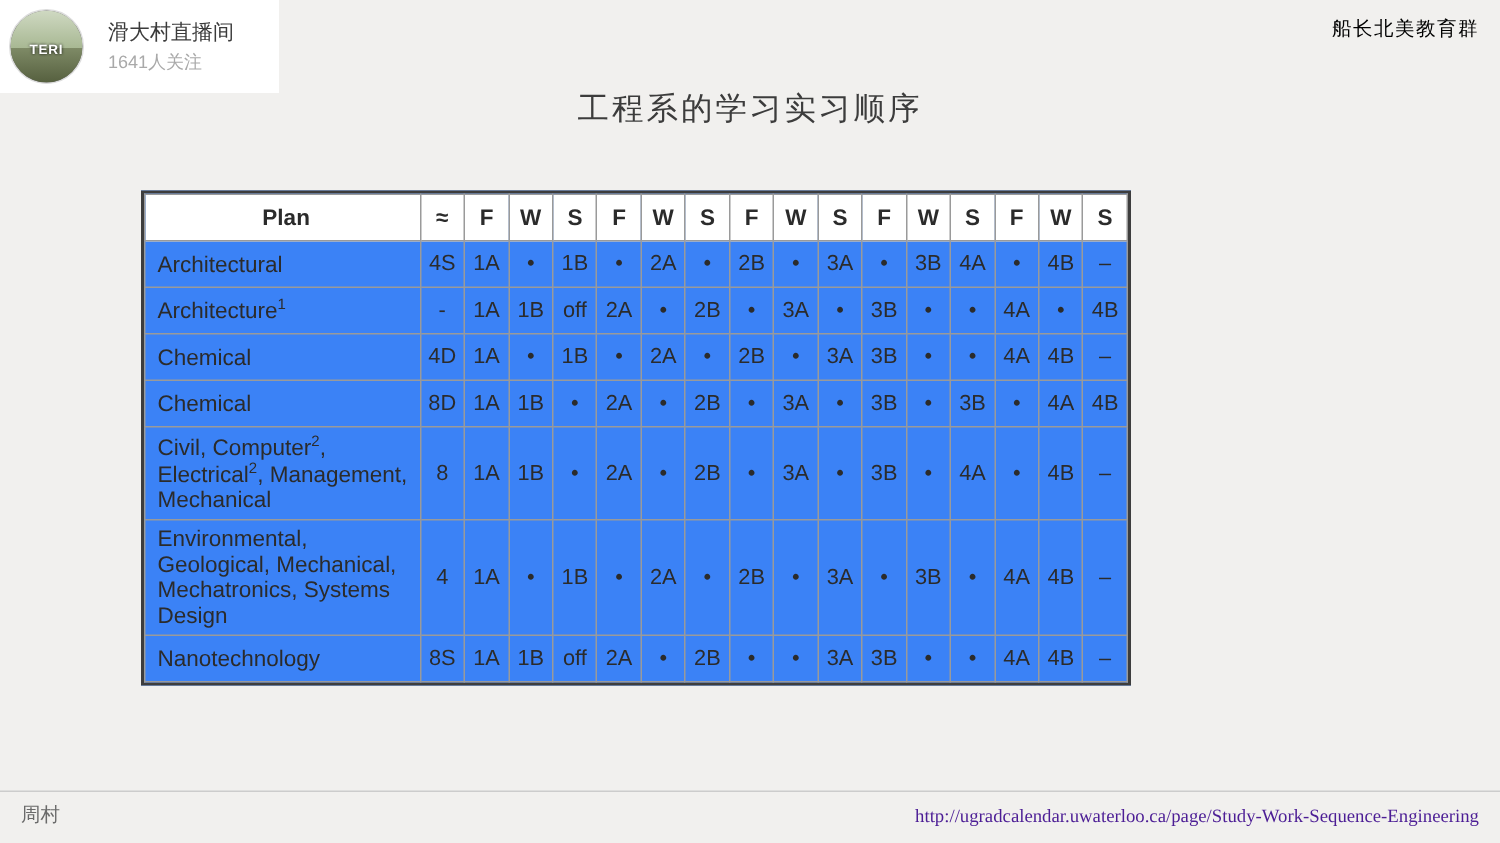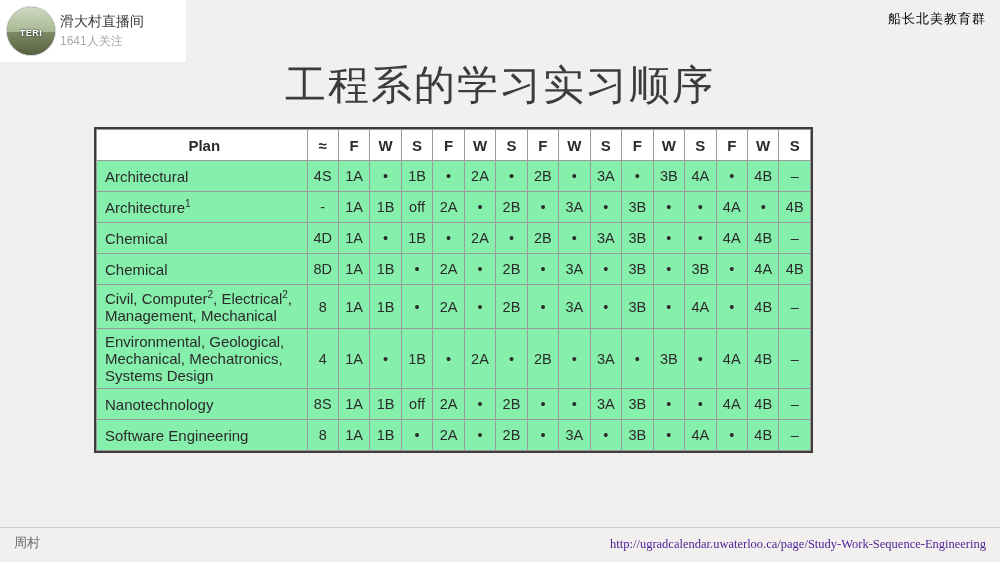--- a/index.html
+++ b/index.html
@@ -55,21 +55,21 @@
     left: 50%;
     top: 54%;
     transform: translate(-50%, -50%);
     color: #fff;
     font-size: 9px;
     font-weight: bold;
     letter-spacing: 0.5px;
     text-shadow: 0 0 2px #000;
   }
   .streamer-text {
-    margin-left: 4px;
+    margin-left: 16px;
     line-height: 1.25;
   }
   .streamer-name {
     font-size: 14px;
     color: #3b3b3b;
   }
   .streamer-followers {
     font-size: 12px;
     color: #a9a9a9;
     margin-top: 3px;
@@ -86,33 +86,33 @@
     letter-spacing: 1px;
   }
 
   
   .slide-title {
     position: absolute;
     left: 0;
     right: 0;
     top: 58px;
     text-align: center;
-    font-size: 41px;
+    font-size: 21px;
     color: #3c3c3c;
     font-family: "Liberation Serif", serif;
     letter-spacing: 2px;
   }
 
   
   .table-wrap {
     position: absolute;
     left: 94px;
     top: 127px;
-    width: 719px;
-    background: #86efac;
+    width: 660px;
+    background: #3b82f6;
     border: 2px solid #3d3d3d;
     box-sizing: border-box;
   }
   table.plan-table {
     border-collapse: collapse;
     width: 100%;
     font-family: "Liberation Sans", sans-serif;
   }
   table.plan-table th,
   table.plan-table td {
@@ -342,38 +342,19 @@
           <td class="seq">•</td>
           <td class="seq">•</td>
           <td class="seq">3A</td>
           <td class="seq">3B</td>
           <td class="seq">•</td>
           <td class="seq">•</td>
           <td class="seq">4A</td>
           <td class="seq">4B</td>
           <td class="seq">–</td>
         </tr>
-        <tr>
-          <td class="plan-name">Software Engineering</td>
-          <td class="term">8</td>
-          <td class="seq">1A</td>
-          <td class="seq">1B</td>
-          <td class="seq">•</td>
-          <td class="seq">2A</td>
-          <td class="seq">•</td>
-          <td class="seq">2B</td>
-          <td class="seq">•</td>
-          <td class="seq">3A</td>
-          <td class="seq">•</td>
-          <td class="seq">3B</td>
-          <td class="seq">•</td>
-          <td class="seq">4A</td>
-          <td class="seq">•</td>
-          <td class="seq">4B</td>
-          <td class="seq">–</td>
-        </tr>
       </tbody>
   </table>
 </div>
 
 <div class="bottom-rule"></div>
 <div class="bottom-left">周村</div>
 <div class="bottom-right">http://ugradcalendar.uwaterloo.ca/page/Study-Work-Sequence-Engineering</div>
 
 </body></html>

